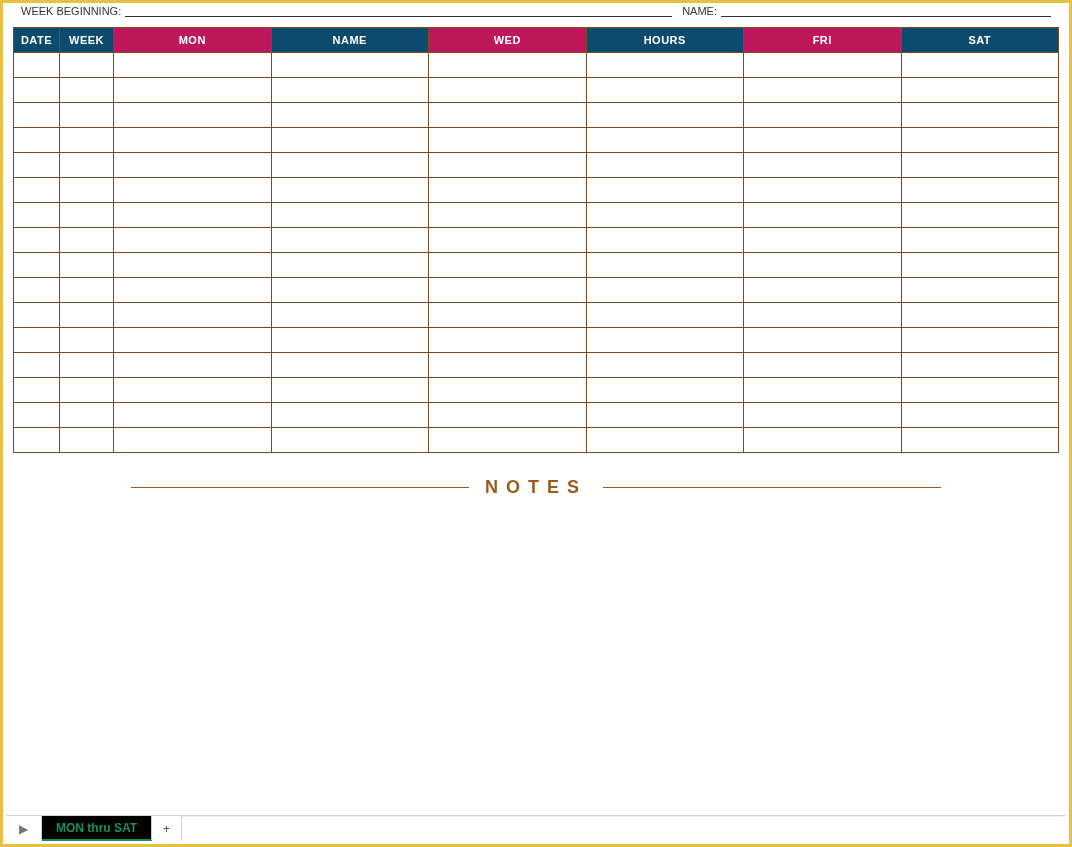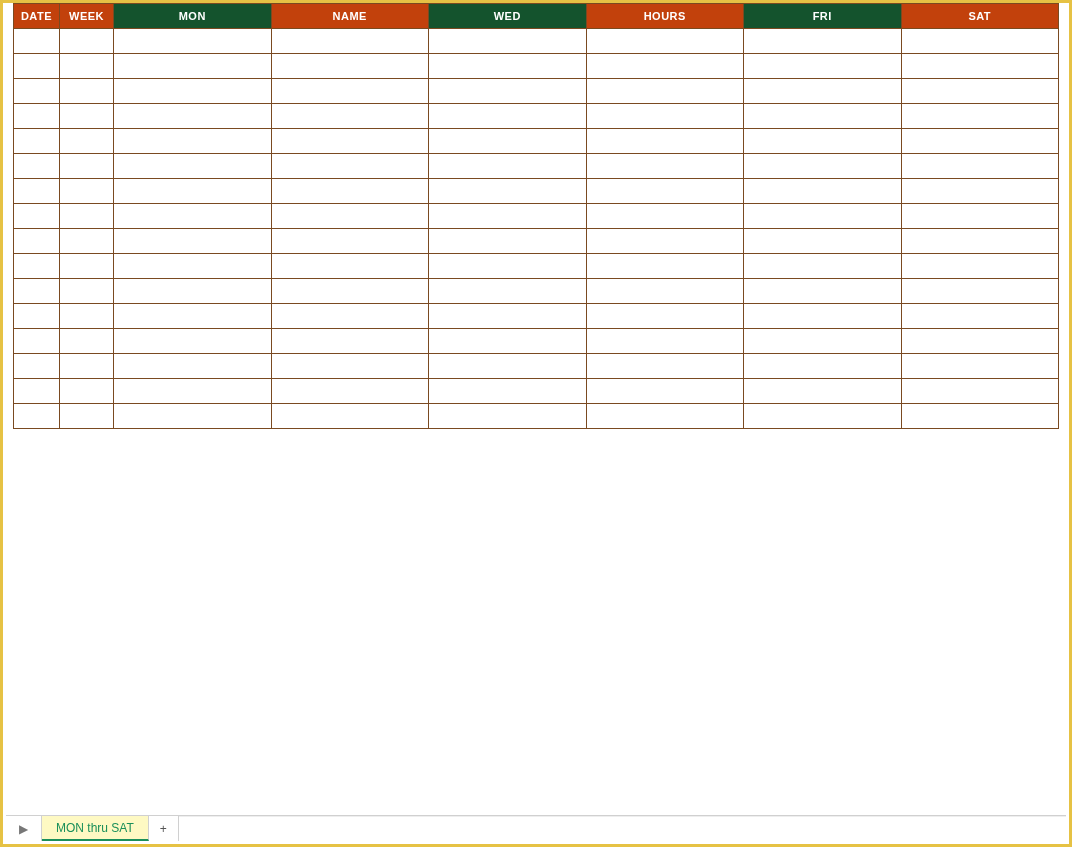--- a/index.html
+++ b/index.html
@@ -53,22 +53,22 @@
     text-align: center;
   }
   table.schedule th {
     color: #fff;
     font-weight: 700;
     letter-spacing: 0.5px;
     padding: 4px 0;
   }
   .col-date  { width: 46px; }
   .col-hours { width: 54px; }
-  .hdr-dark  { background: #14532d; }
-  .hdr-light { background: #c2410c; }
+  .hdr-dark  { background: #be185d; }
+  .hdr-light { background: #0c4a6e; }
   table.schedule td { background: #fff; }
 
   .notes-wrap {
     display: flex;
     align-items: center;
     margin: 24px 18px 0 18px;
   }
   .notes-line {
     flex: 1;
     border-bottom: 1px solid #9b5c22;
@@ -102,23 +102,23 @@
     border-right: 1px solid #d0d0d0;
     color: #777;
     cursor: pointer;
   }
   .sheet-tab {
     display: flex;
     align-items: center;
     padding: 0 14px;
     border-right: 1px solid #d0d0d0;
     border-bottom: 2px solid #1a8f5a;
-    background: #fef9c3;
+    background: #000000;
     color: #1a8f5a;
-    font-weight: 400;
+    font-weight: 700;
     cursor: pointer;
   }
   .sheet-add {
     width: 30px;
     display: flex;
     align-items: center;
     justify-content: center;
     color: #555;
     border-right: 1px solid #d0d0d0;
     cursor: pointer;
@@ -127,20 +127,27 @@
     flex: 1;
     border-top: 1px solid #eee;
   }
 </style>
 </head>
 <body>
 
 <div class="outer-frame">
 
 
+  <div class="meta-row">
+    <span class="label">WEEK BEGINNING:</span>
+    <span class="underline wb-line"></span>
+    <span class="gap"></span>
+    <span class="label">NAME:</span>
+    <span class="underline nm-line"></span>
+  </div>
 
   <table class="schedule">
     <colgroup>
       <col class="col-date">
         <col class="col-hours">
       <col>
         <col>
         <col>
         <col>
         <col>
@@ -315,20 +322,27 @@
           <td></td>
           <td></td>
           <td></td>
           <td></td>
           <td></td>
           <td></td>
         </tr>
       </tbody>
   </table>
 
+  <div class="notes-wrap">
+    <span class="notes-gap"></span>
+    <span class="notes-line"></span>
+    <span class="notes-title">NOTES</span>
+    <span class="notes-line"></span>
+    <span class="notes-gap"></span>
+  </div>
 
   <div class="sheet-bar">
     <div class="sheet-nav">
       <span>▶</span>
     </div>
     <div class="sheet-tab">MON thru SAT</div>
     <div class="sheet-add">
       <span>+</span>
     </div>
     <div class="sheet-track"></div>

